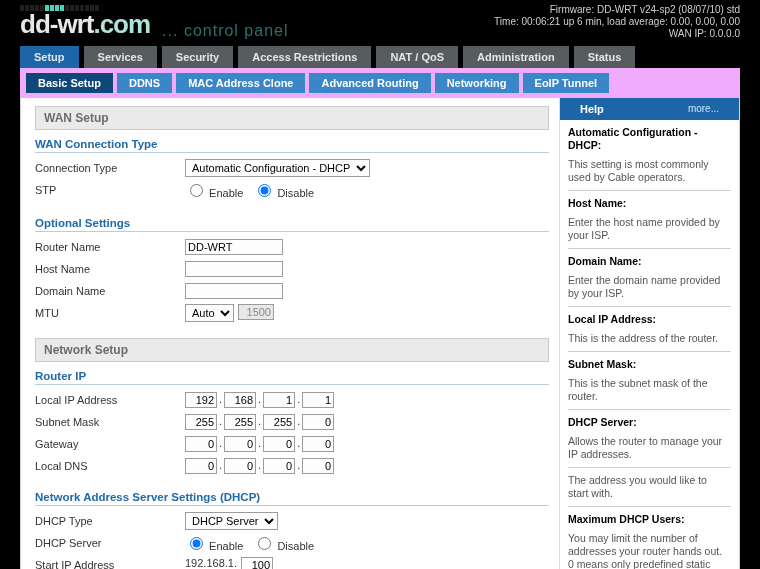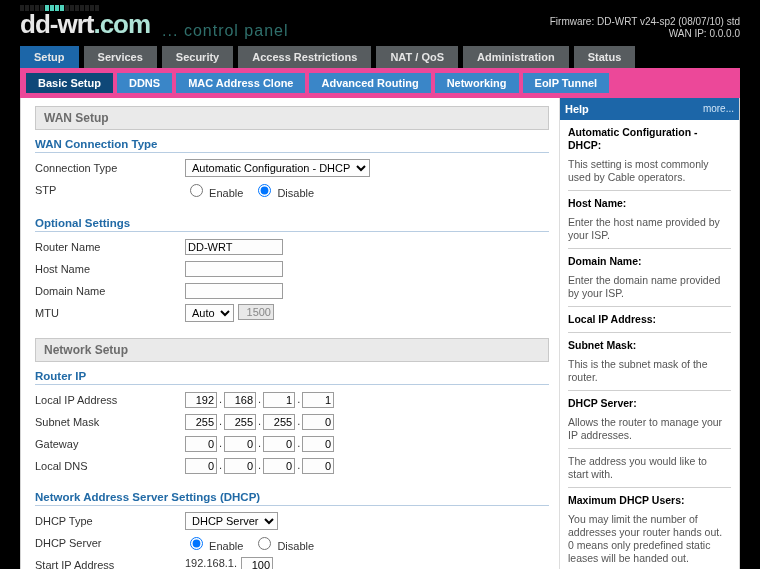--- a/index.html
+++ b/index.html
@@ -10,27 +10,27 @@
   .logo-main { font-size:26px; font-weight:700; color:#e8e8e8; letter-spacing:-1px; font-family: "Gill Sans", Verdana, sans-serif;}
   .logo-main .dot { color:#aee3d6;}
   .dotsrow { display:flex; gap:1px; margin-bottom:-2px;}
   .dotsrow span { width:4px; height:6px; background:#1f1f1f;}
   .dotsrow span.on { background:#4fd2bb;}
   .cp { color:#2f6f6b; font-size:16px; letter-spacing:1px; font-family: "Gill Sans", Verdana, sans-serif;}
   .status-lines { text-align:right; color:#cfcfcf; font-size:10px; line-height:12px;}
   .tabs { display:flex; gap:5px; margin-top:6px;}
   .tab { background:#575c5f; color:#e6e6e6; padding:5px 14px; font-weight:bold; font-size:11px; cursor:pointer;}
   .tab.active { background:#1c66a8; }
-  .subtabs { display:flex; gap:4px; background:#ec4899; padding:5px 6px;}
+  .subtabs { display:flex; gap:4px; background:#f0abfc; padding:5px 6px;}
   .subtab { background:#3a86c8; color:#fff; padding:4px 12px; font-weight:bold; font-size:11px; cursor:pointer;}
   .subtab.active { background:#0f4878;}
   .body { display:flex; background:#fff; border:1px solid #d3d3d3; border-top:none;}
   .main { flex:1; padding:8px 10px 16px 14px; }
   .side { width:180px; border-left:1px solid #ddd; padding:0; font-size:10.5px;}
-  .side-head { background:#1c66a8; color:#fff; font-weight:bold; padding:5px 5px; display:flex; justify-content:space-between; font-size:11px;}
+  .side-head { background:#1c66a8; color:#fff; font-weight:bold; padding:5px 20px; display:flex; justify-content:space-between; font-size:11px;}
   .side-head a { color:#cfe4f7; font-weight:normal; font-size:10px; cursor:pointer;}
   .side-body { padding:6px 8px;}
   .side-body b { color:#000;}
   .side-body p { margin:0 8px 6px 0; line-height:13px; color:#555;}
   .side-body hr { border:none; border-top:1px solid #cfcfcf; margin:6px 0;}
   .panel-hd { background:#eaeaea; border:1px solid #c9c9c9; padding:4px 8px; font-weight:bold; color:#6c6c6c; font-size:12px; margin-bottom:4px;}
   .section-title { color:#216aa6; font-weight:bold; font-size:11.5px; border-bottom:1px solid #b8cde2; padding:2px 0; margin-top:6px; margin-bottom:4px;}
   .row { display:flex; align-items:center; min-height:22px; padding:1px 0;}
   .lbl { width:150px; color:#333; }
   .val { flex:1; display:flex; align-items:flex-start; gap:4px;}
@@ -69,20 +69,21 @@
             <span></span>
         </div>
         <span class="logo-main">
           <span>dd-wrt</span><span class="dot">.com</span>
         </span>
       </div>
       <span class="cp">... control panel</span>
     </div>
     <div class="status-lines">
       <div>Firmware: DD-WRT v24-sp2 (08/07/10) std</div>
+      <div>Time: 00:06:21 up 6 min, load average: 0.00, 0.00, 0.00</div>
       <div>WAN IP: 0.0.0.0</div>
     </div>
   </div>
 
   <div class="tabs">
     <div class="tab active">Setup</div>
     <div class="tab">Services</div>
     <div class="tab">Security</div>
     <div class="tab">Access Restrictions</div>
     <div class="tab">NAT / QoS</div>
@@ -232,20 +233,21 @@
         <p><b>Automatic Configuration - DHCP:</b></p>
         <p>This setting is most commonly used by Cable operators.</p>
           <hr>
         <p><b>Host Name:</b></p>
         <p>Enter the host name provided by your ISP.</p>
           <hr>
         <p><b>Domain Name:</b></p>
         <p>Enter the domain name provided by your ISP.</p>
           <hr>
         <p><b>Local IP Address:</b></p>
+        <p>This is the address of the router.</p>
           <hr>
         <p><b>Subnet Mask:</b></p>
         <p>This is the subnet mask of the router.</p>
           <hr>
         <p><b>DHCP Server:</b></p>
         <p>Allows the router to manage your IP addresses.</p>
           <hr>
         <p>The address you would like to start with.</p>
           <hr>
         <p><b>Maximum DHCP Users:</b></p>

